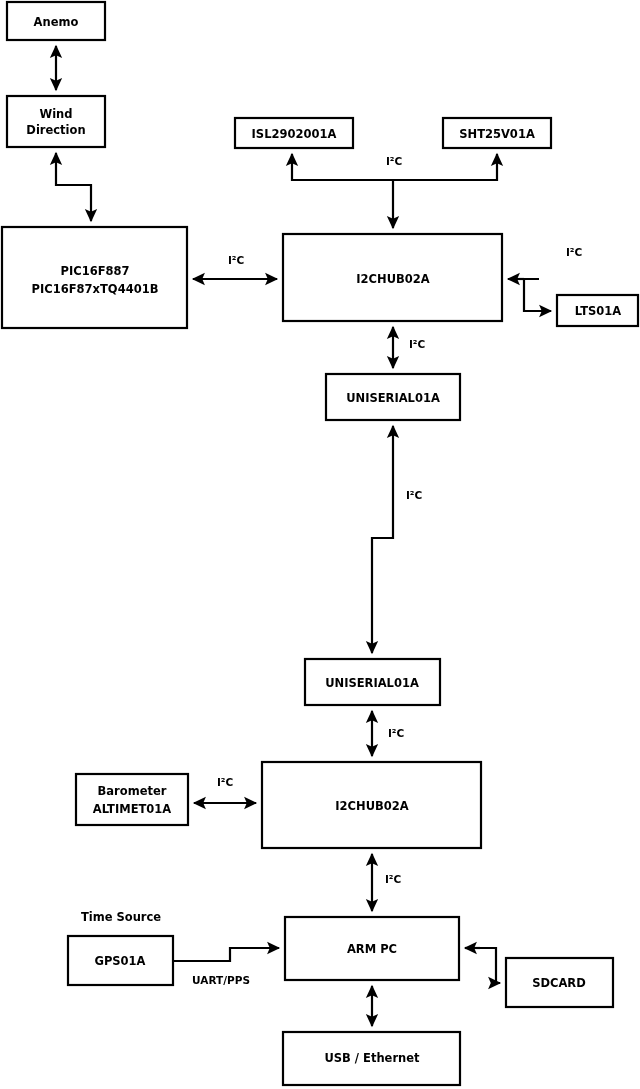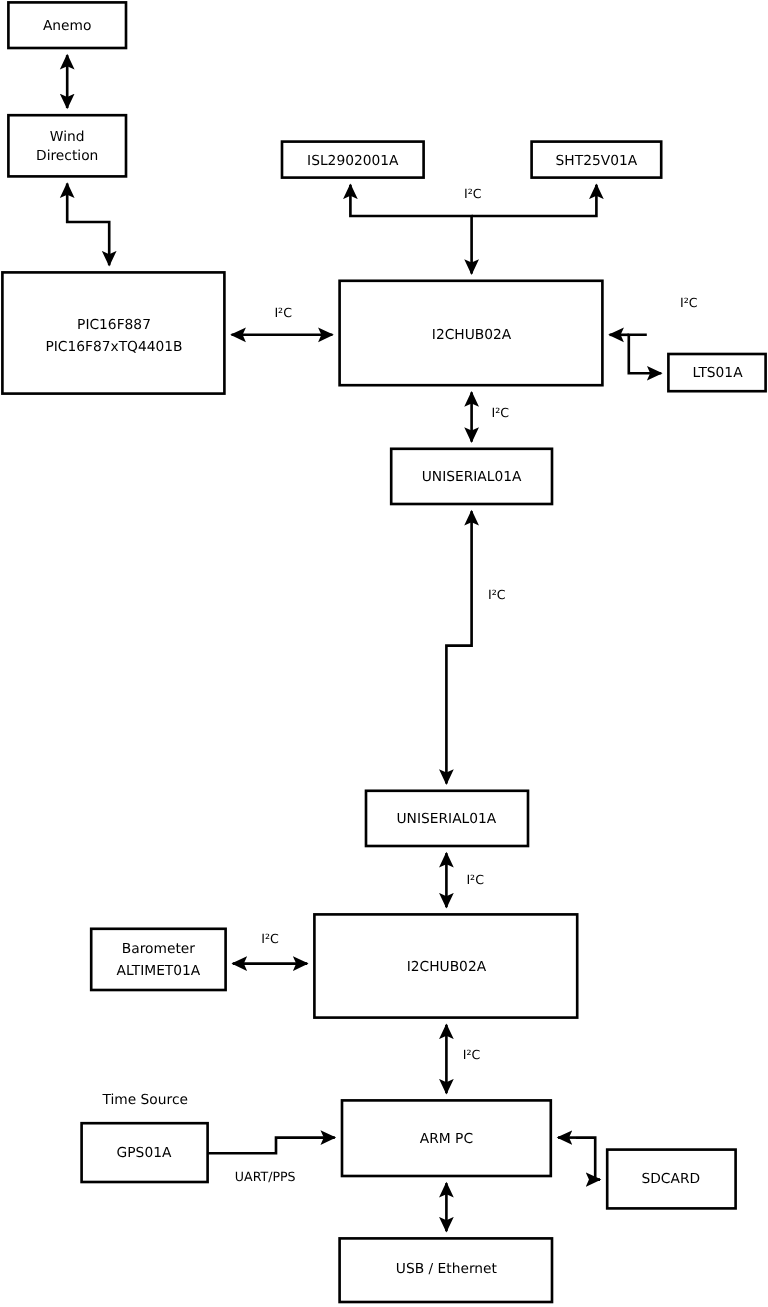--- a/index.html
+++ b/index.html
@@ -10,20 +10,21 @@
   body {
     width: 640px;
     height: 1089px;
     font-family: "DejaVu Sans", sans-serif;
     overflow: hidden;
   }
   #diagram-root {
     position: relative;
     width: 640px;
     height: 1089px;
+    font-weight: bold;
   }
   svg.diagram {
     display: block;
     width: 640px;
     height: 1089px;
   }
   .node-rect {
     fill: #ffffff;
     stroke: #000000;
     stroke-width: 2.2;

